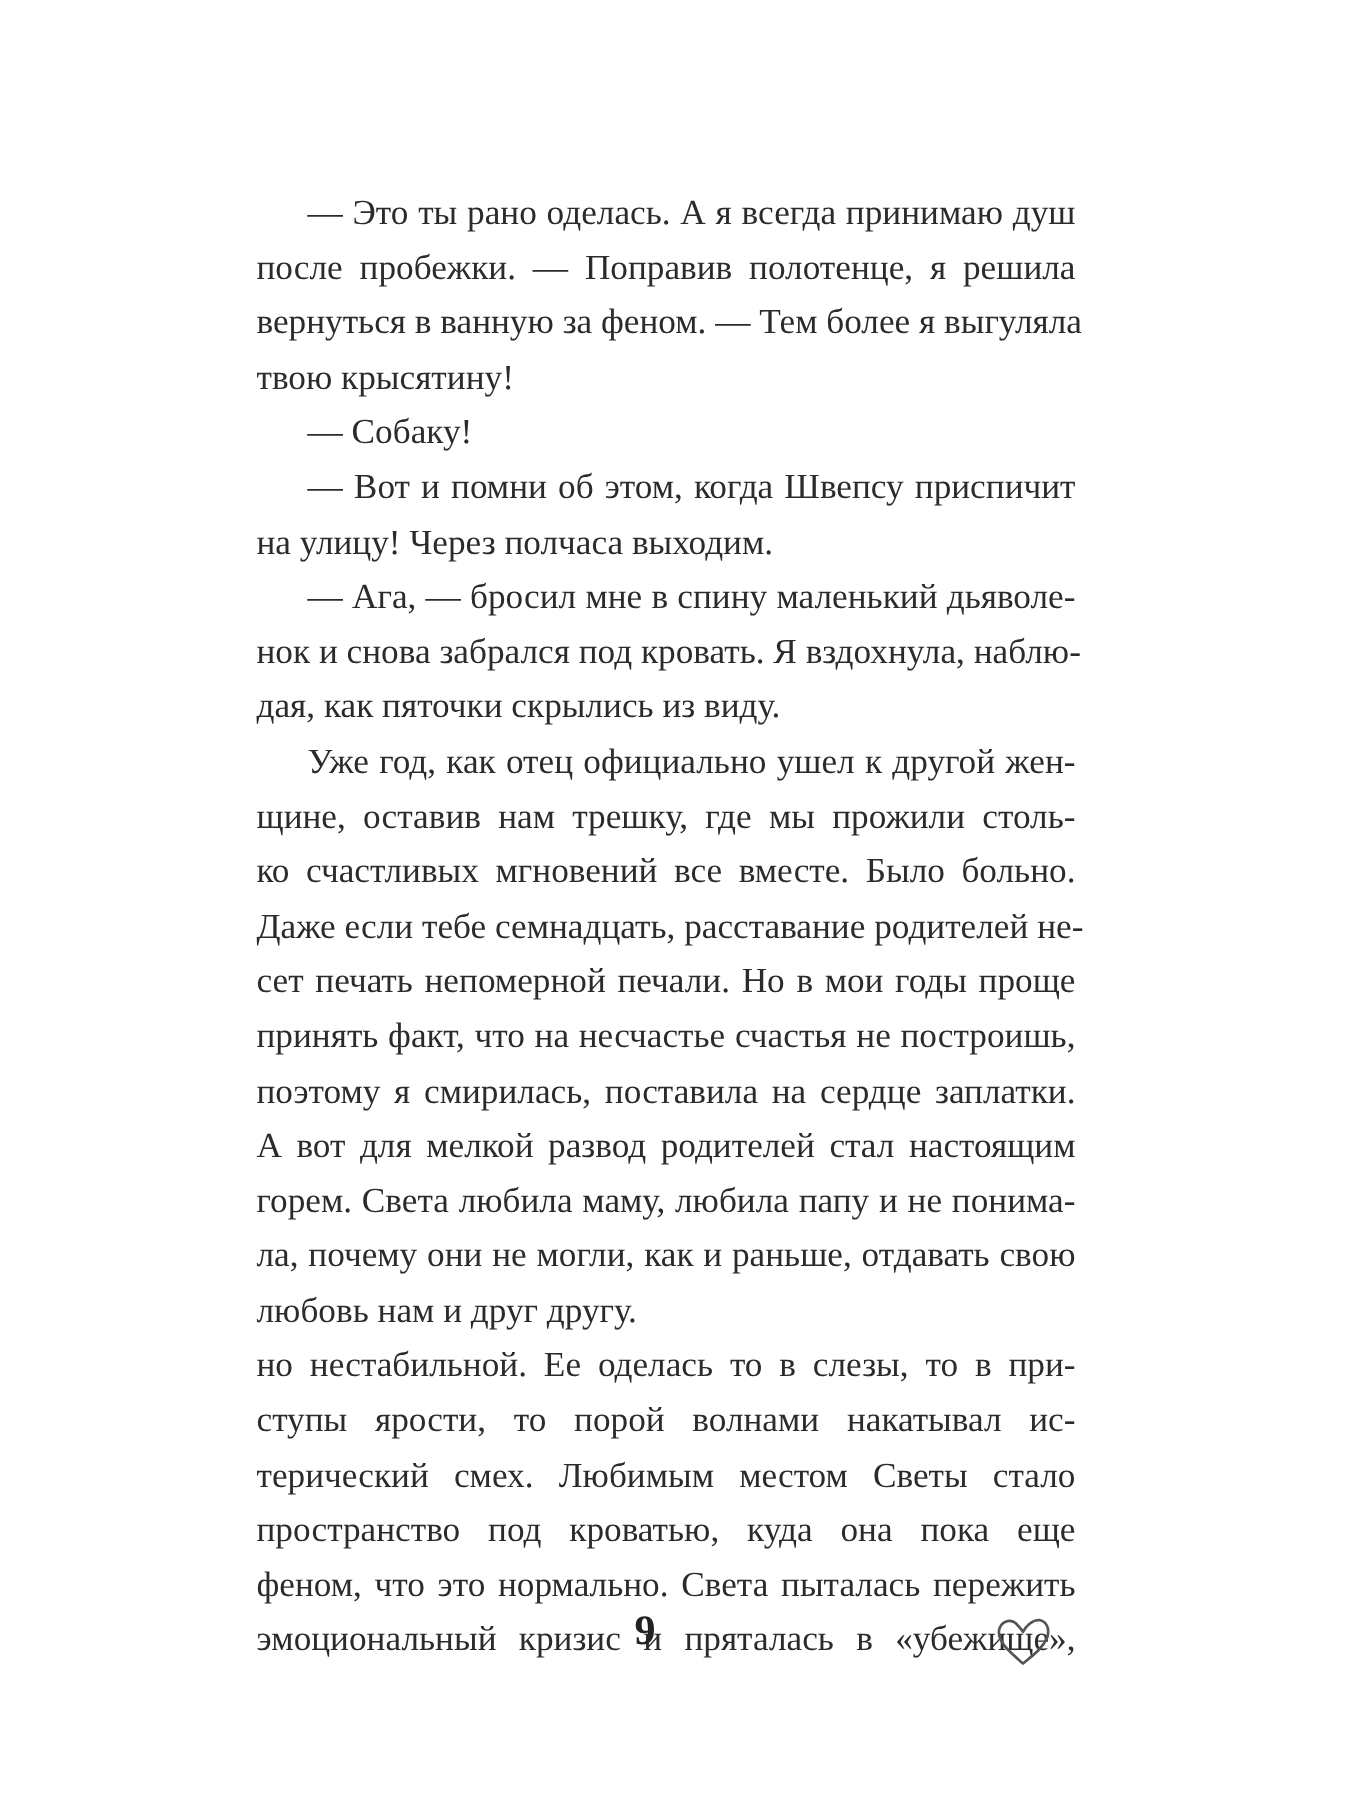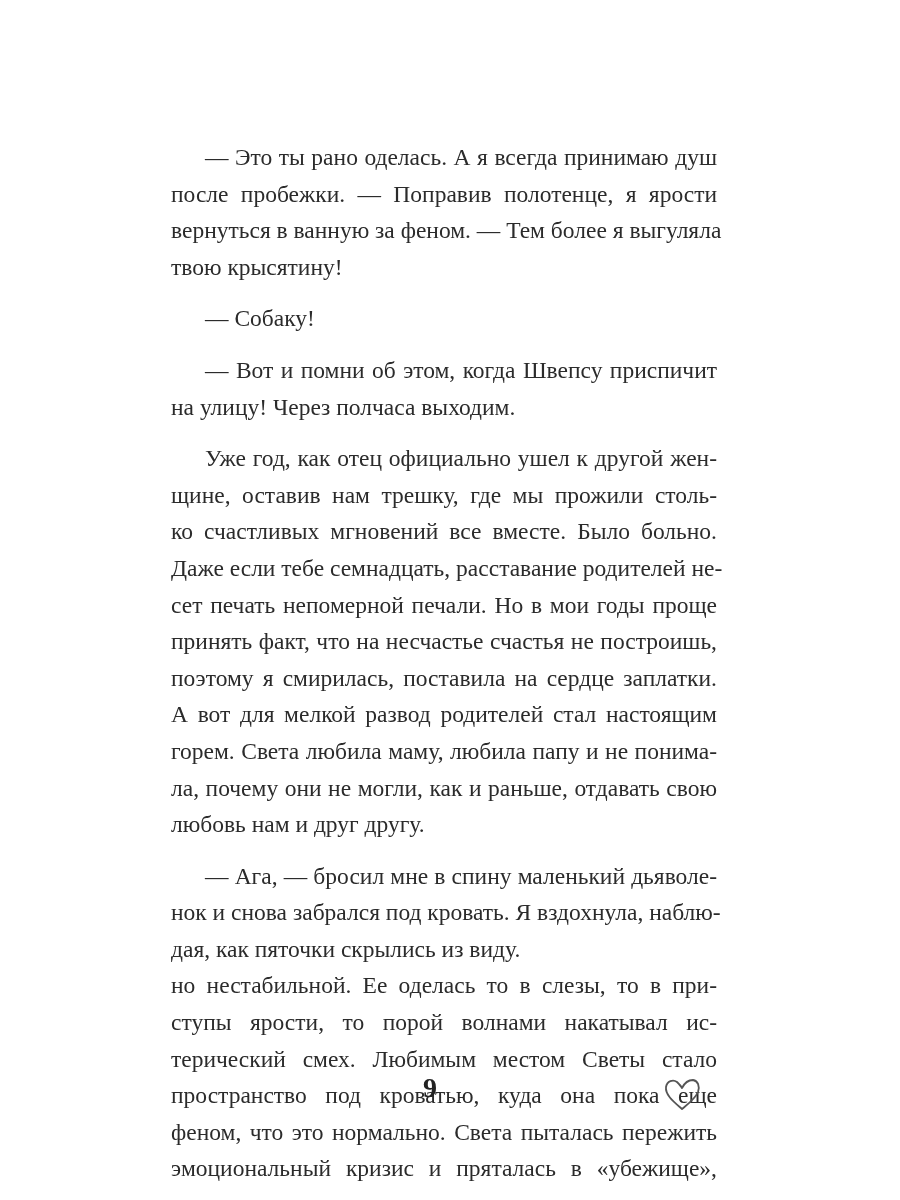--- a/index.html
+++ b/index.html
@@ -35,21 +35,20 @@
     }
     .line {
       display: block;
       white-space: nowrap;
       text-align: justify;
       text-align-last: justify;
       height: 36.6px;
     }
     .line.indent {
       padding-left: 34px;
-      margin-top: 15px;
     }
     .line.last {
       text-align-last: left;
     }
     .page-number {
       position: absolute;
       left: 400px;
       top: 1072px;
       width: 60px;
       text-align: center;
@@ -67,52 +66,52 @@
     }
   </style>
 </head>
 <body>
 
 <div class="page">
   <div class="text-block">
 
     <div>
       <span class="line indent">— Это ты рано оделась. А я всегда принимаю душ</span>
-      <span class="line">после пробежки. — Поправив полотенце, я ярости</span>
+      <span class="line">после пробежки. — Поправив полотенце, я решила</span>
       <span class="line">вернуться в ванную за феном. — Тем более я выгуляла</span>
       <span class="line last">твою крысятину!</span>
     </div>
 
     <div>
       <span class="line indent last">— Собаку!</span>
     </div>
 
     <div>
       <span class="line indent">— Вот и помни об этом, когда Швепсу приспичит</span>
       <span class="line last">на улицу! Через полчаса выходим.</span>
     </div>
 
     <div>
+      <span class="line indent">— Ага, — бросил мне в спину маленький дьяволе-</span>
+      <span class="line">нок и снова забрался под кровать. Я вздохнула, наблю-</span>
+      <span class="line last">дая, как пяточки скрылись из виду.</span>
+    </div>
+
+    <div>
       <span class="line indent">Уже год, как отец официально ушел к другой жен-</span>
       <span class="line">щине, оставив нам трешку, где мы прожили столь-</span>
       <span class="line">ко счастливых мгновений все вместе. Было больно.</span>
       <span class="line">Даже если тебе семнадцать, расставание родителей не-</span>
       <span class="line">сет печать непомерной печали. Но в мои годы проще</span>
       <span class="line">принять факт, что на несчастье счастья не построишь,</span>
       <span class="line">поэтому я смирилась, поставила на сердце заплатки.</span>
       <span class="line">А вот для мелкой развод родителей стал настоящим</span>
       <span class="line">горем. Света любила маму, любила папу и не понима-</span>
       <span class="line">ла, почему они не могли, как и раньше, отдавать свою</span>
       <span class="line last">любовь нам и друг другу.</span>
-    </div>
-
-    <div>
-      <span class="line indent">— Ага, — бросил мне в спину маленький дьяволе-</span>
-      <span class="line">нок и снова забрался под кровать. Я вздохнула, наблю-</span>
-      <span class="line last">дая, как пяточки скрылись из виду.</span>
     </div>
 
     <div>
       <span class="line">но нестабильной. Ее оделась то в слезы, то в при-</span>
       <span class="line">ступы ярости, то порой волнами накатывал ис-</span>
       <span class="line">терический смех. Любимым местом Светы стало</span>
       <span class="line">пространство под кроватью, куда она пока еще</span>
       <span class="line">феном, что это нормально. Света пыталась пережить</span>
       <span class="line">эмоциональный кризис и пряталась в «убежище»,</span>
     </div>

